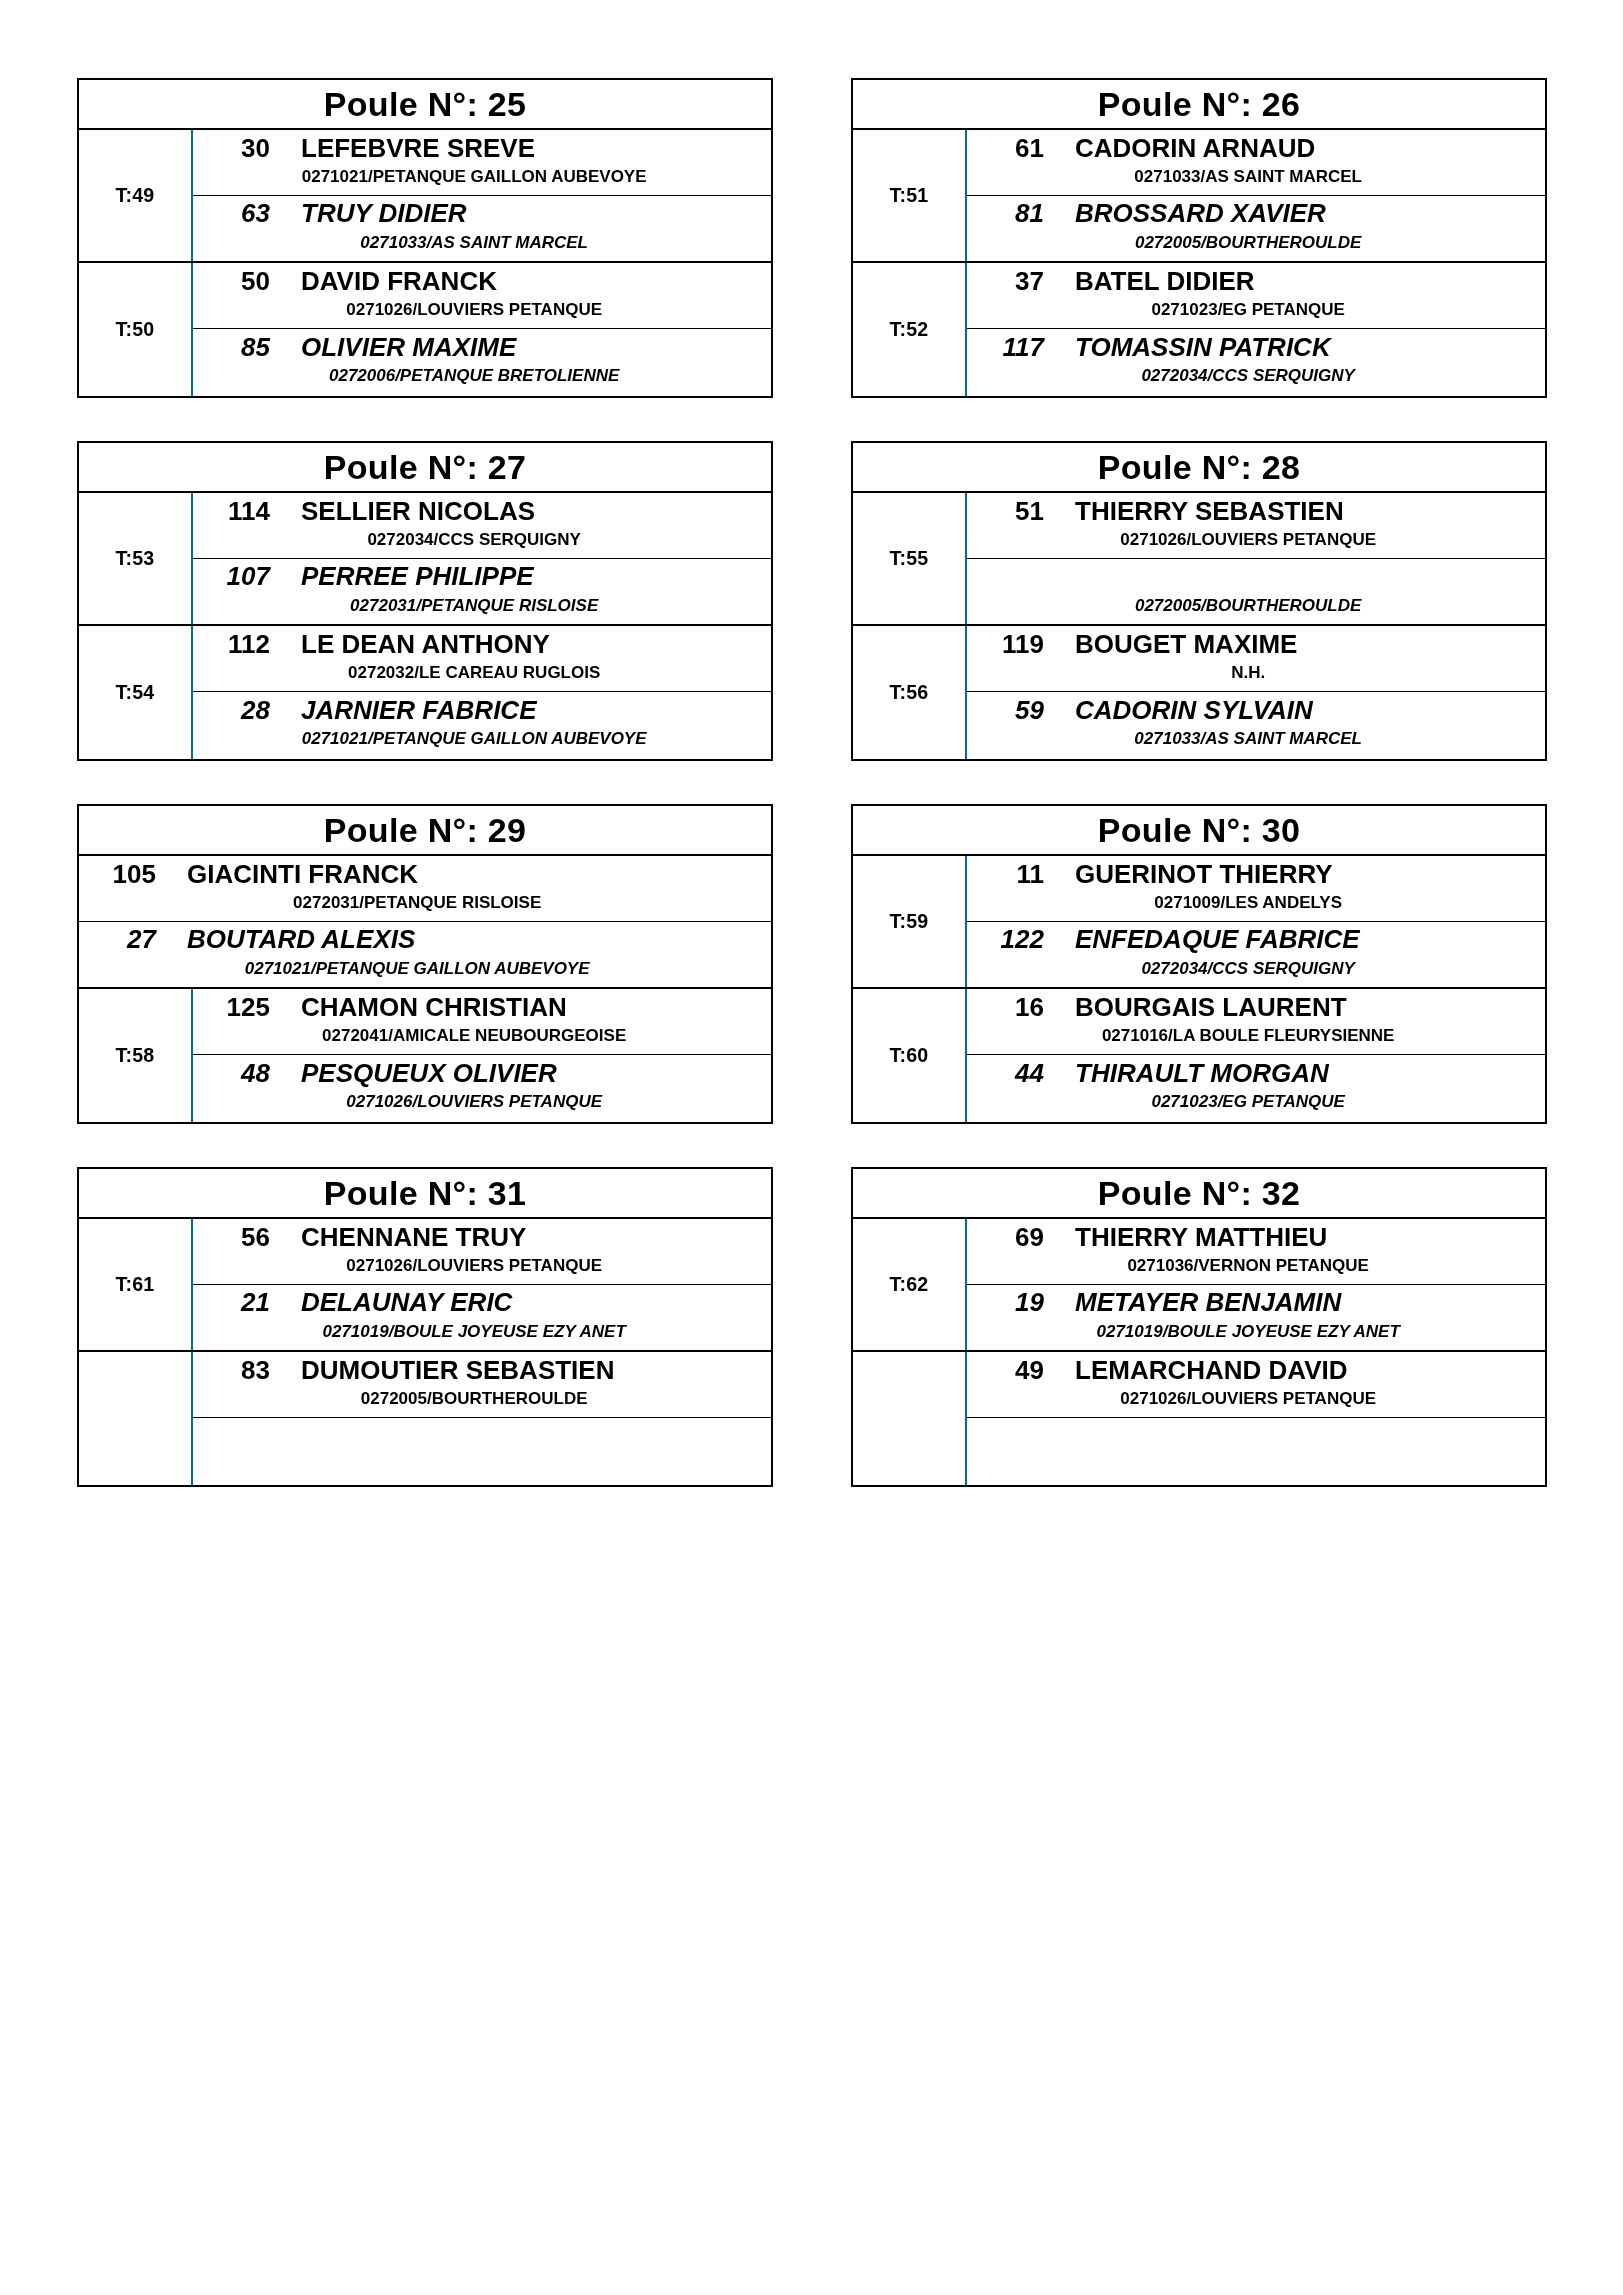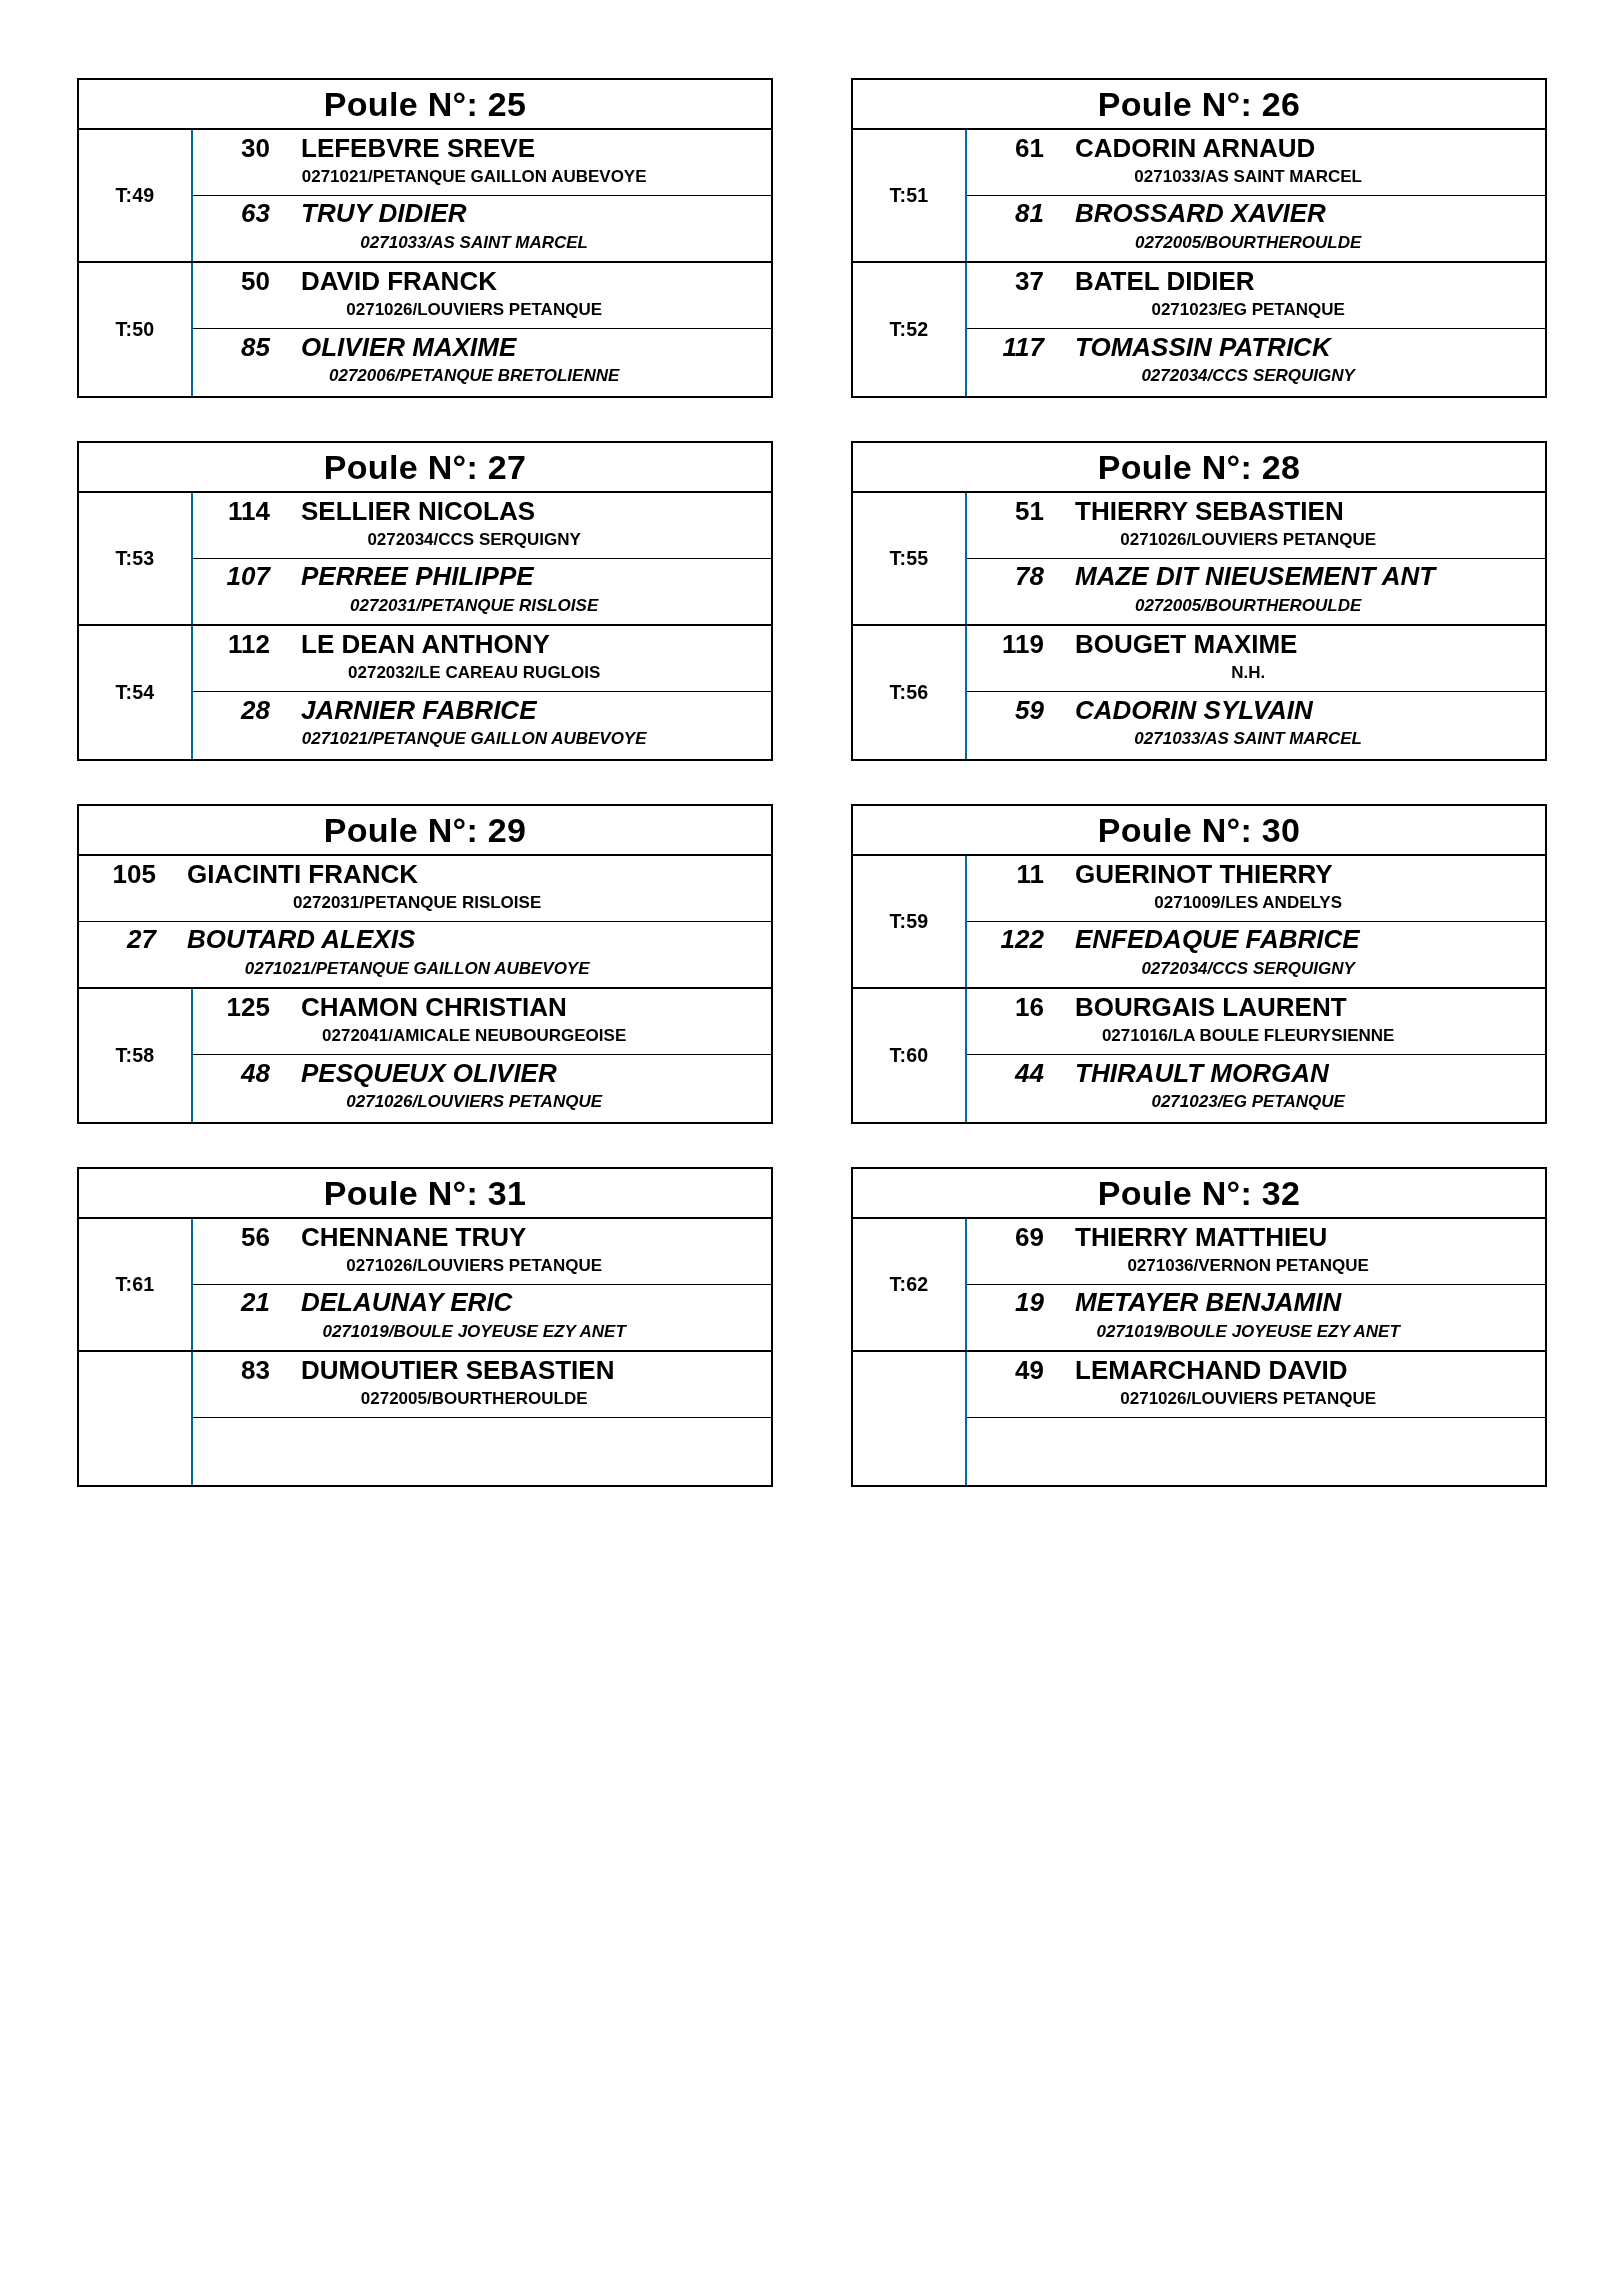--- a/index.html
+++ b/index.html
@@ -289,24 +289,20 @@
             <div class="terrain-cell">T:55</div>
             <div class="players-col">
               <div class="player-row top">
                 <div class="player-main">
                   <span class="player-num">51</span>
                   <span class="player-name">THIERRY SEBASTIEN</span>
                 </div>
                 <div class="player-club">0271026/LOUVIERS PETANQUE</div>
               </div>
               <div class="player-row italic">
-                <div class="player-main">
-                  <span class="player-num">78</span>
-                  <span class="player-name">MAZE DIT NIEUSEMENT ANT</span>
-                </div>
                 <div class="player-club">0272005/BOURTHEROULDE</div>
               </div>
             </div>
           </div>
           <div class="match-group">
             <div class="terrain-cell">T:56</div>
             <div class="players-col">
               <div class="player-row top">
                 <div class="player-main">
                   <span class="player-num">119</span>

